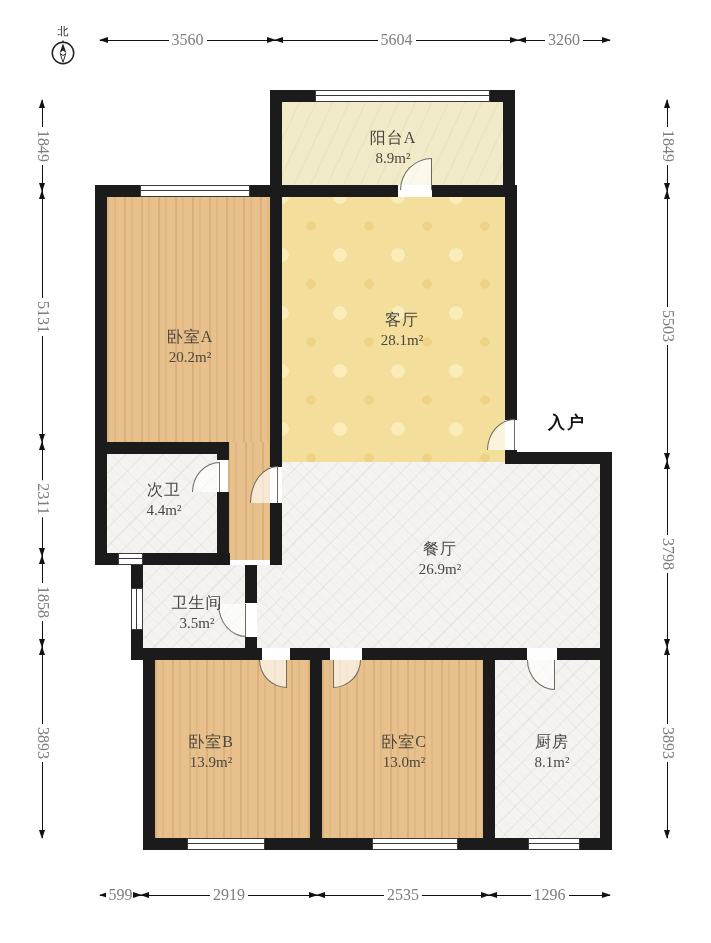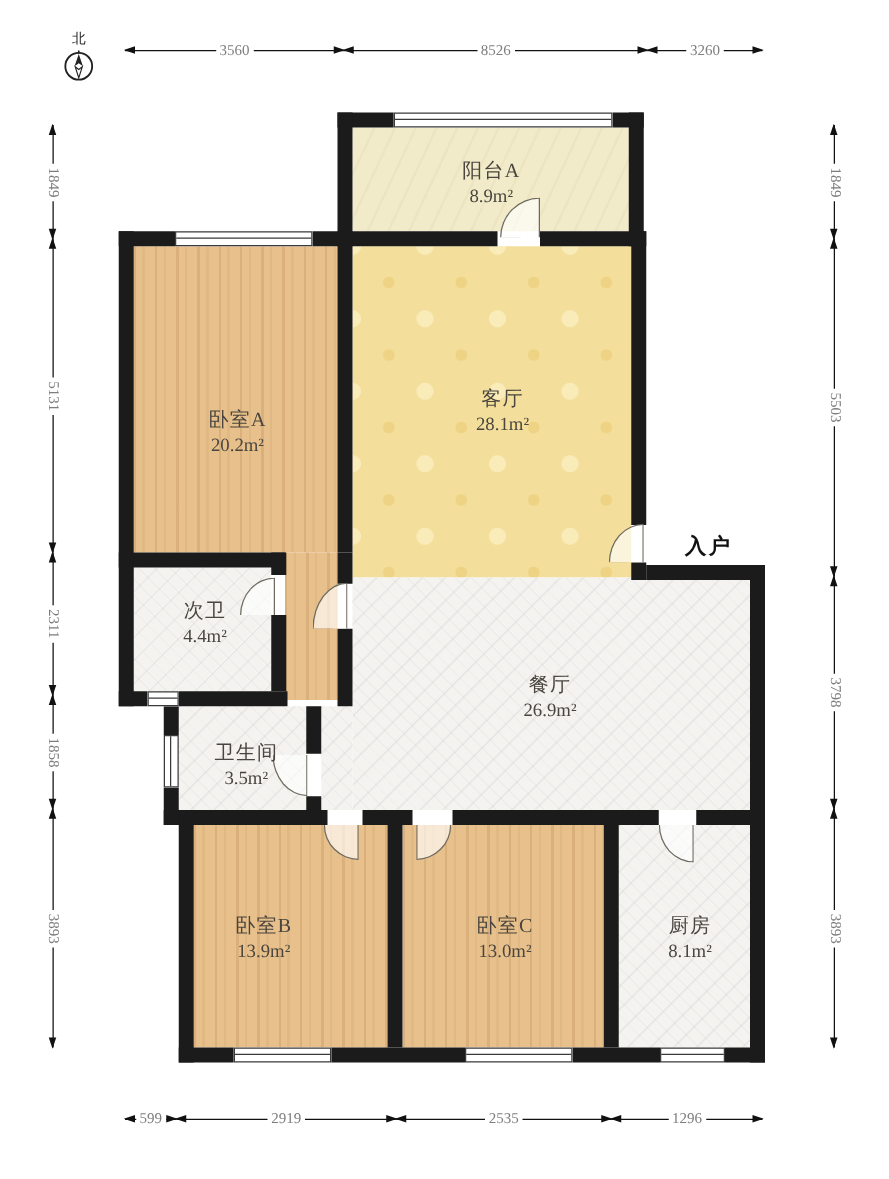--- a/index.html
+++ b/index.html
@@ -40,21 +40,21 @@
   .d-bl{border-bottom-left-radius:100% 100%;border-top:none}
   .d-br{border-bottom-right-radius:100% 100%;border-top:none}
 
   .room-label{position:absolute;transform:translate(-50%,-50%);text-align:center;
     color:var(--label-text);line-height:1.3;white-space:nowrap}
   .room-label .rname{font-size:16px;letter-spacing:1px}
   .room-label .rarea{font-size:15px}
   .entry-label{position:absolute;transform:translate(-50%,-50%);font-weight:bold;
     font-size:17px;color:#111;letter-spacing:2px;white-space:nowrap}
 
-  .dim{position:absolute;color:var(--dim-text);font-size:12px}
+  .dim{position:absolute;color:var(--dim-text);font-size:16px}
   .dim-h{border-top:1.5px solid #111;height:0}
   .dim-v{border-left:1.5px solid #111;width:0}
   .dim-h::before{content:"";position:absolute;left:-1px;top:-4.4px;
     border-style:solid;border-width:3.4px 9px 3.4px 0;
     border-color:transparent #111 transparent transparent}
   .dim-h::after{content:"";position:absolute;right:-1px;top:-4.4px;
     border-style:solid;border-width:3.4px 0 3.4px 9px;
     border-color:transparent transparent transparent #111}
   .dim-v::before{content:"";position:absolute;top:-1px;left:-4.4px;
     border-style:solid;border-width:0 3.4px 9px 3.4px;
@@ -182,27 +182,27 @@
     <div class="rarea">13.9m²</div>
   </div>
   <div class="room-label" style="left:404px;top:752px">
     <div class="rname">卧室C</div>
     <div class="rarea">13.0m²</div>
   </div>
   <div class="room-label" style="left:552px;top:752px">
     <div class="rname">厨房</div>
     <div class="rarea">8.1m²</div>
   </div>
-  <div class="entry-label" style="left:567px;top:437px">入户</div>
+  <div class="entry-label" style="left:567px;top:422px">入户</div>
 
   <div class="dim dim-h" style="left:100px;top:40px;width:175px">
     <span class="dim-label">3560</span>
     </div>
   <div class="dim dim-h" style="left:275px;top:40px;width:243px">
-    <span class="dim-label">8526</span>
+    <span class="dim-label">5604</span>
     </div>
   <div class="dim dim-h" style="left:518px;top:40px;width:92px">
     <span class="dim-label">3260</span>
     </div>
 
   <div class="dim dim-h" style="left:100px;top:895px;width:41px">
     <span class="dim-label">599</span>
     </div>
   <div class="dim dim-h" style="left:141px;top:895px;width:176px">
     <span class="dim-label">2919</span>

